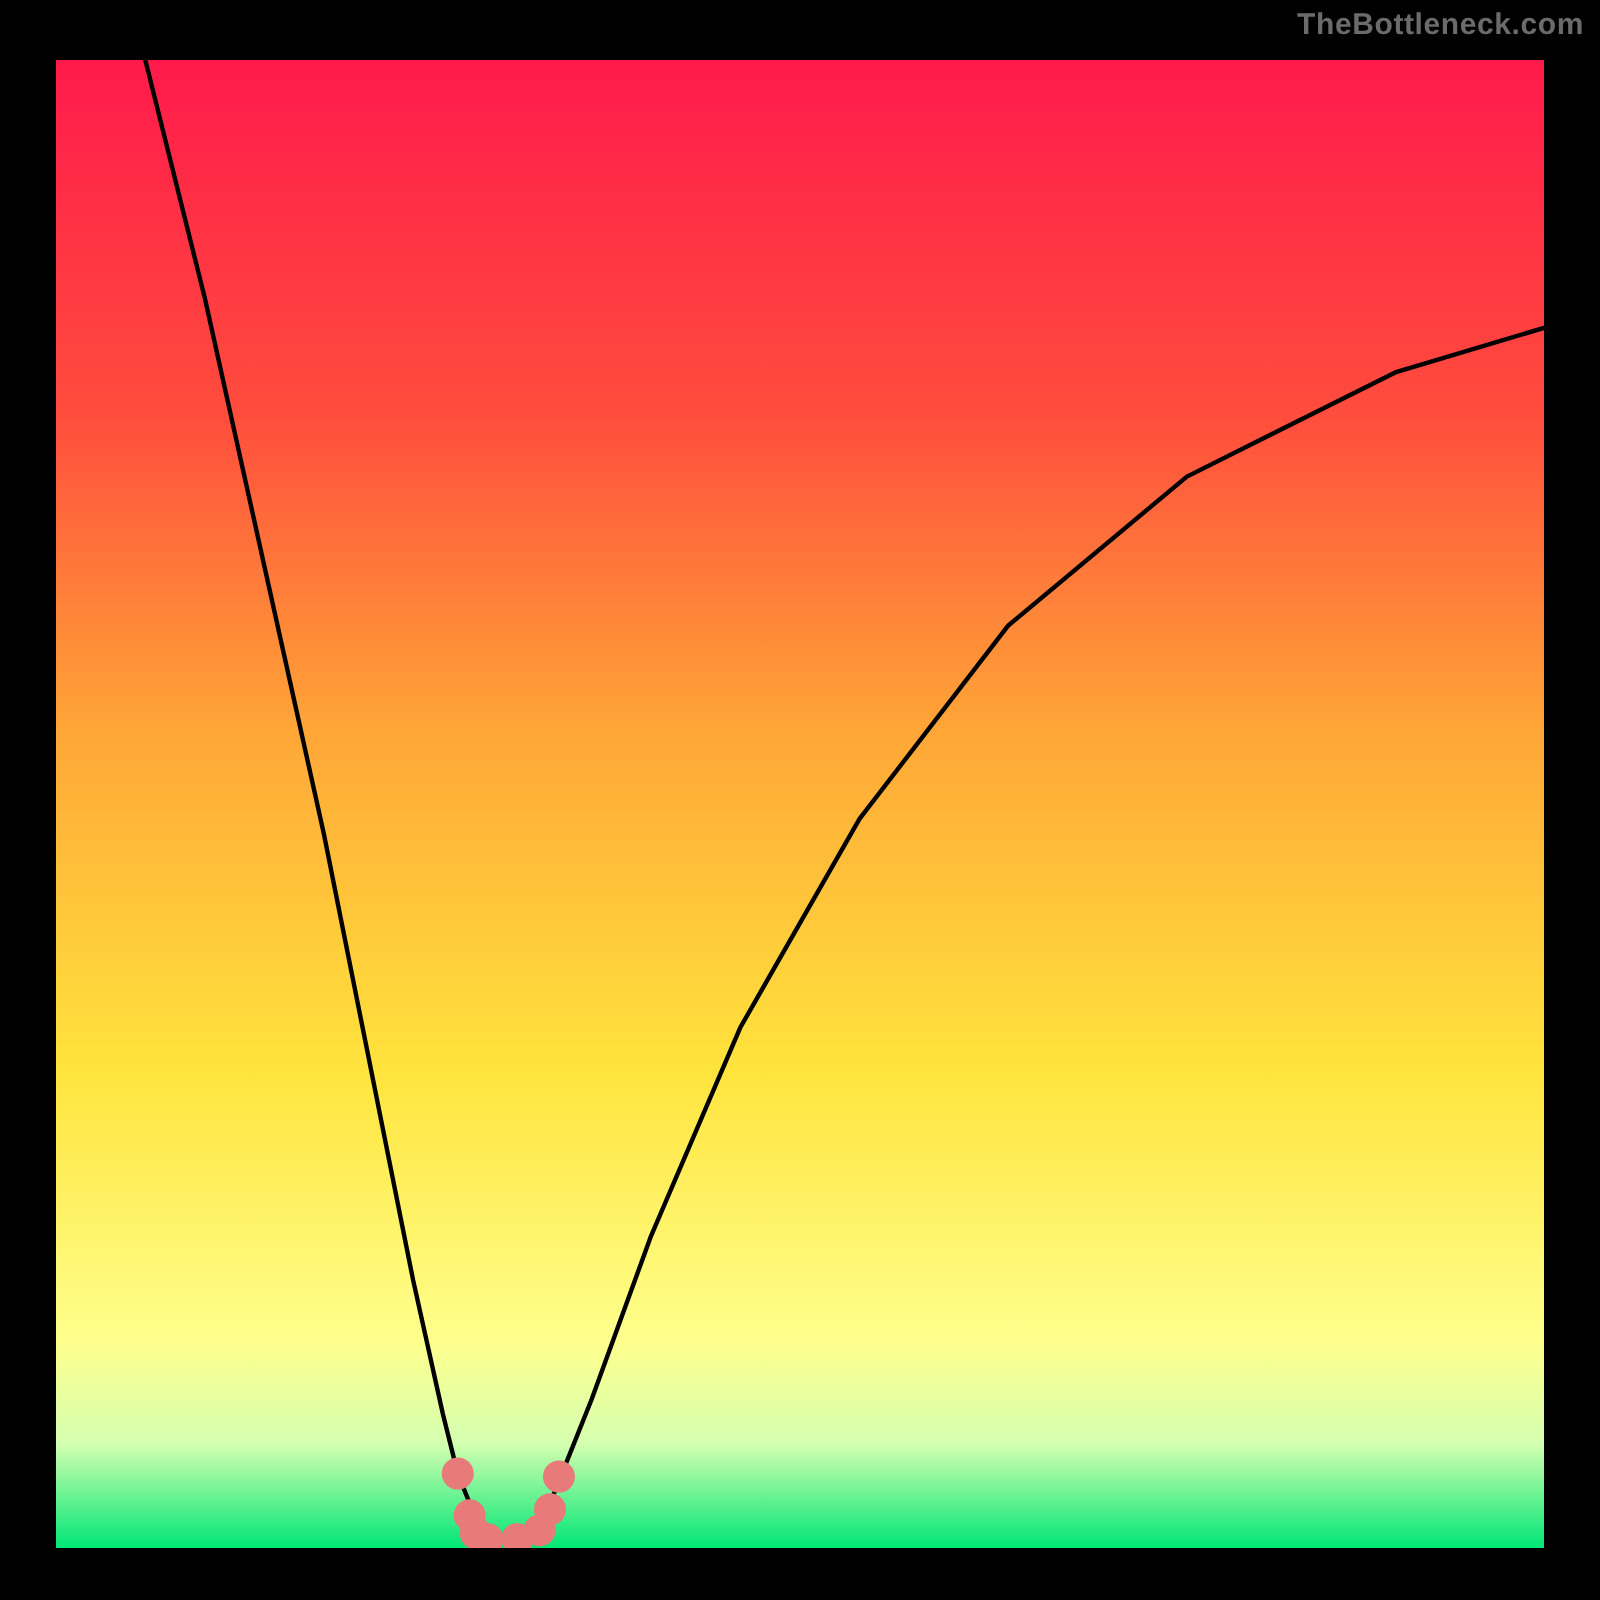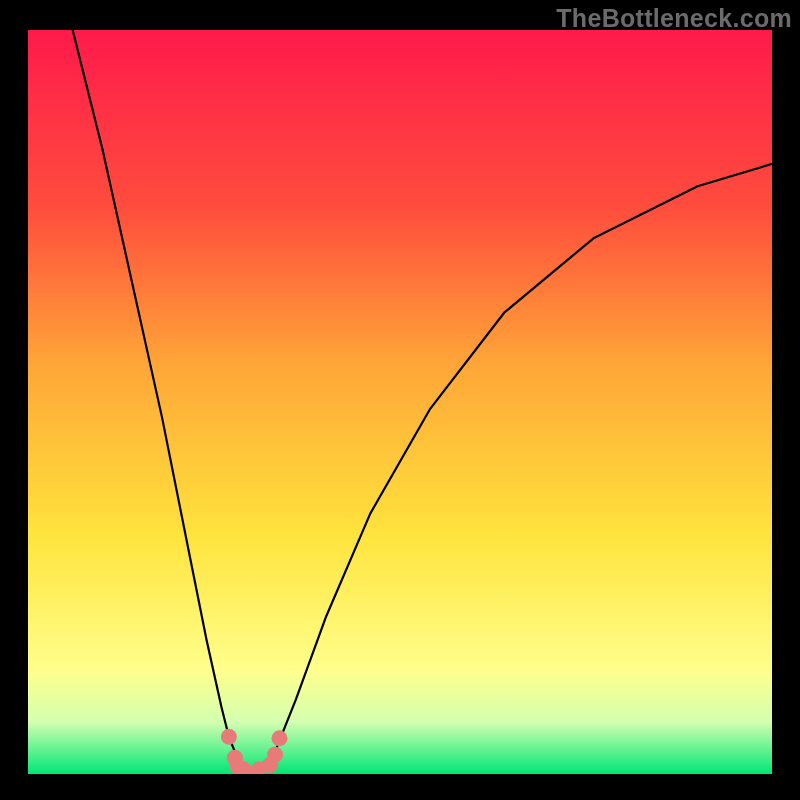--- a/index.html
+++ b/index.html
@@ -19,21 +19,21 @@
   }
   #plot-area {
     position: absolute;
     background: #000;
   }
   #watermark {
     position: absolute;
     top: 4px;
     right: 8px;
     font-family: Arial, Helvetica, sans-serif;
-    font-size: 25px;
+    font-size: 15px;
     font-weight: bold;
     color: #6b6b6b;
     letter-spacing: 0.3px;
     user-select: none;
   }
   svg {
     display: block;
   }
 </style>
 </head>

